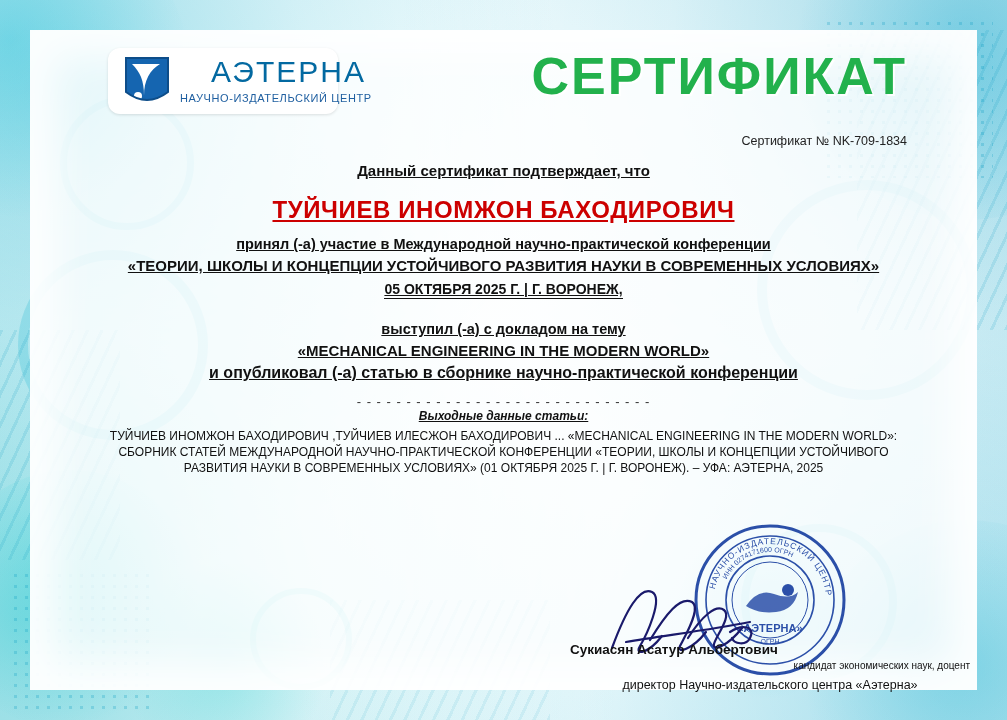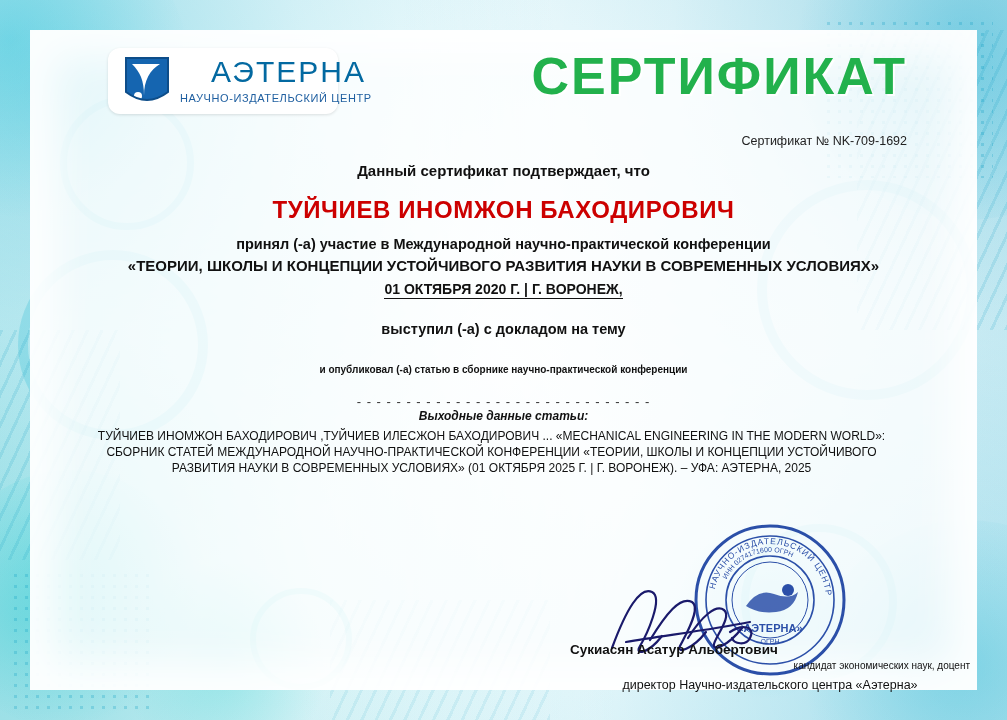--- a/index.html
+++ b/index.html
@@ -164,20 +164,21 @@
     color: #222;
     white-space: nowrap;
   }
 
   
   .center-block {
     position: absolute;
     left: 0;
     width: 947px;
     text-align: center;
+    text-decoration: underline;
   }
   .line-confirm {
     top: 132px;
     font-size: 15px;
     font-weight: bold;
     color: #111;
   }
   .recipient {
     top: 166px;
     font-size: 24px;
@@ -214,21 +215,21 @@
     color: #111;
   }
   .report-title {
     top: 312px;
     font-size: 15px;
     font-weight: bold;
     color: #111;
   }
   .line-published {
     top: 334px;
-    font-size: 10px;
+    font-size: 16px;
     font-weight: bold;
     color: #111;
   }
   .divider-dashed {
     position: absolute;
     top: 364px;
     left: 0;
     width: 947px;
     text-align: center;
     font-size: 13px;
@@ -238,21 +239,21 @@
   .imprint-label {
     top: 379px;
     font-size: 12px;
     font-style: italic;
     font-weight: bold;
     color: #111;
   }
   .imprint-body {
     position: absolute;
     top: 398px;
-    left: 48px;
+    left: 60px;
     width: 827px;
     text-align: center;
     font-size: 12px;
     line-height: 16px;
     color: #111;
   }
 
   
   .sign-area {
     position: absolute;
@@ -346,29 +347,30 @@
             <path d="M8 6 L50 6 L50 40 Q29 56 8 40 Z" fill="none" stroke="#0d4d89" stroke-width="2"></path>
           </svg>
         </div>
         <div class="logo-text">АЭТЕРНА</div>
         <div class="logo-sub">НАУЧНО-ИЗДАТЕЛЬСКИЙ ЦЕНТР</div>
       </div>
 
       <div class="title">СЕРТИФИКАТ</div>
     </div>
 
-    <div class="cert-number">Сертификат № NK-709-1692</div>
+    <div class="cert-number">Сертификат № NK-709-1834</div>
 
     <div class="center-block line-confirm">Данный сертификат подтверждает, что</div>
     <div class="center-block recipient">ТУЙЧИЕВ ИНОМЖОН БАХОДИРОВИЧ</div>
     <div class="center-block conf-name">«ТЕОРИИ, ШКОЛЫ И КОНЦЕПЦИИ УСТОЙЧИВОГО РАЗВИТИЯ НАУКИ В СОВРЕМЕННЫХ УСЛОВИЯХ»</div>
     <div class="center-block line-participated">принял (-а) участие в Международной научно-практической конференции</div>
-    <div class="center-block conf-date"><span class="u">01 ОКТЯБРЯ 2020 Г. | Г. ВОРОНЕЖ,</span></div>
+    <div class="center-block conf-date"><span class="u">05 ОКТЯБРЯ 2025 Г. | Г. ВОРОНЕЖ,</span></div>
 
     <div class="center-block line-report">выступил (-а) с докладом на тему</div>
+    <div class="center-block report-title">«MECHANICAL ENGINEERING IN THE MODERN WORLD»</div>
     <div class="center-block line-published">и опубликовал (-а) статью в сборнике научно-практической конференции</div>
 
     <div class="divider-dashed">- - - - - - - - - - - - - - - - - - - - - - - - - - - - - -</div>
 
     <div class="center-block imprint-label">Выходные данные статьи:</div>
     <div class="imprint-body">ТУЙЧИЕВ ИНОМЖОН БАХОДИРОВИЧ ,ТУЙЧИЕВ ИЛЕСЖОН БАХОДИРОВИЧ  ... «MECHANICAL ENGINEERING IN THE MODERN WORLD»: СБОРНИК СТАТЕЙ МЕЖДУНАРОДНОЙ НАУЧНО-ПРАКТИЧЕСКОЙ КОНФЕРЕНЦИИ «ТЕОРИИ, ШКОЛЫ И КОНЦЕПЦИИ УСТОЙЧИВОГО РАЗВИТИЯ НАУКИ В СОВРЕМЕННЫХ УСЛОВИЯХ» (01 ОКТЯБРЯ 2025 Г. | Г. ВОРОНЕЖ). – УФА: АЭТЕРНА, 2025</div>
 
     <div class="sign-area">
 
       <div class="stamp">

